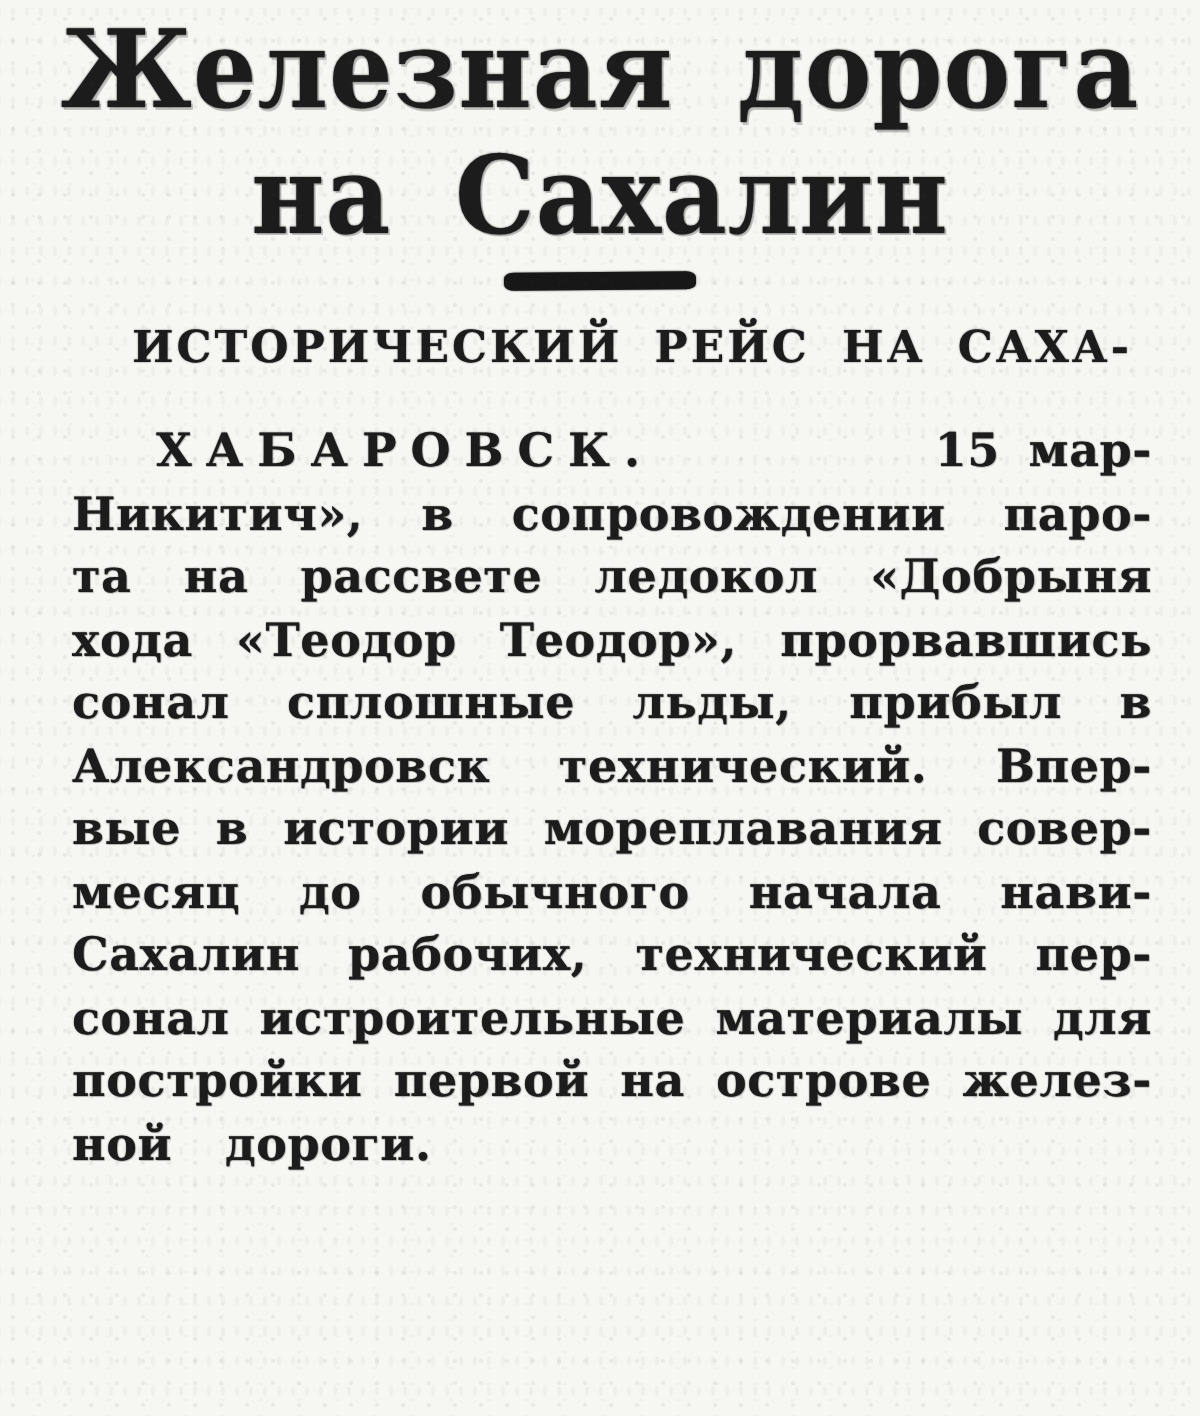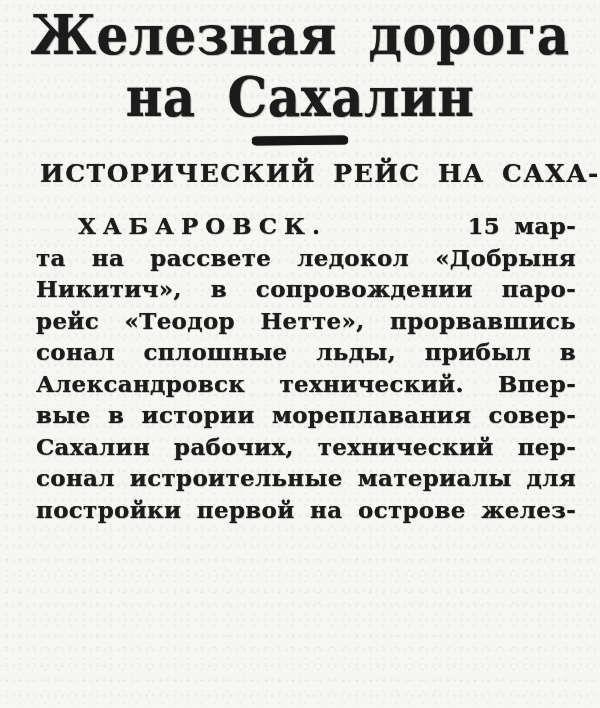--- a/index.html
+++ b/index.html
@@ -42,23 +42,23 @@
   }
   .divider{
     width:96px;height:9px;
     background:#171717;
     margin:16px auto 10px auto;
     border-radius:5px/3px;
     transform:rotate(-0.5deg);
     box-shadow:0 0 1px rgba(0,0,0,.8);
   }
   .subtitle{
-    text-align:right;
+    text-align:center;
     font-weight:bold;
-    font-size:25px;
+    font-size:22px;
     line-height:38px;
     letter-spacing:1.5px;
     word-spacing:7px;
     text-shadow:0 0 .8px rgba(25,25,25,.8);
     margin-left:32px;
   }
   .body-col{
     margin-top:17px;
     padding:0 24px 0 36px;
     font-size:23px;
@@ -102,24 +102,26 @@
 
   <div class="subtitle">
     <div>ИСТОРИЧЕСКИЙ РЕЙС НА САХА-</div>
   </div>
 
   <div class="body-col">
     <div class="line-first">
       <span class="dateline">ХАБАРОВСК.</span>
       <span class="line-first-rest">15 мар-</span>
     </div>
+    <div class="jline">Никитич», в сопровождении паро-</div>
     <div class="jline">та на рассвете ледокол «Добрыня</div>
-    <div class="jline">Никитич», в сопровождении паро-</div>
-    <div class="jline">рейс «Теодор Нетте», прорвавшись</div>
+    <div class="jline">хода «Теодор Теодор», прорвавшись</div>
     <div class="jline">сонал сплошные льды, прибыл в</div>
     <div class="jline">Александровск технический. Впер-</div>
     <div class="jline">вые в истории мореплавания совер-</div>
+    <div class="jline">месяц до обычного начала нави-</div>
     <div class="jline">Сахалин рабочих, технический пер-</div>
     <div class="jline">сонал истроительные материалы для</div>
     <div class="jline">постройки первой на острове желез-</div>
+    <div class="lastline">ной дороги.</div>
   </div>
 
 </div>
 
 </body></html>

